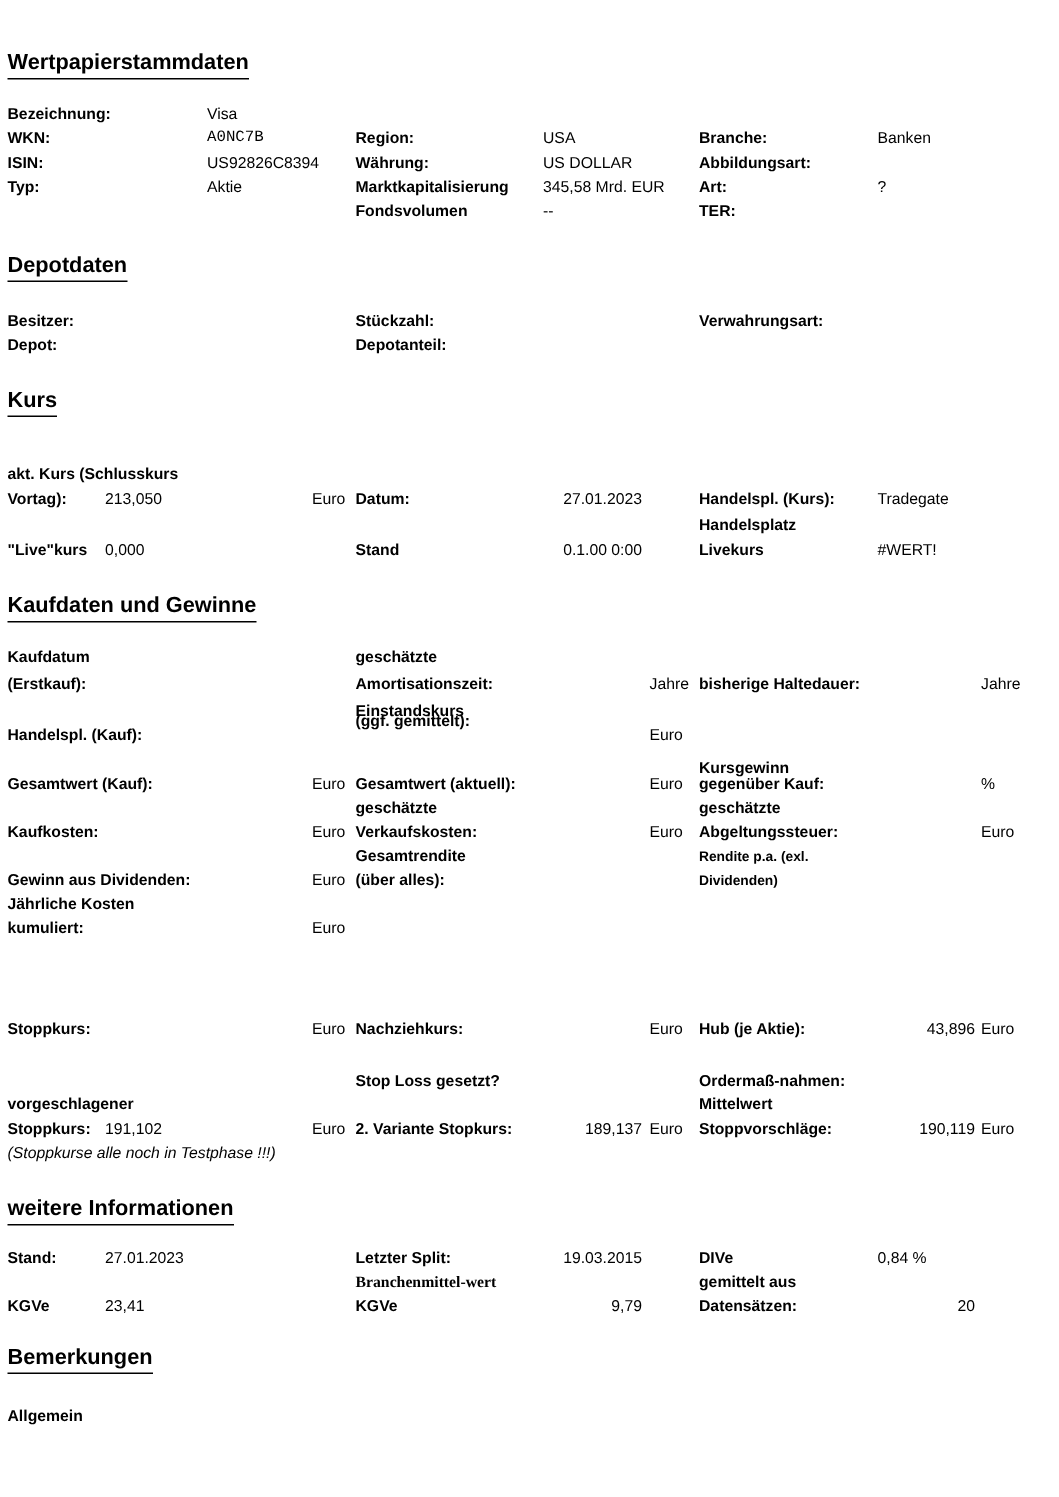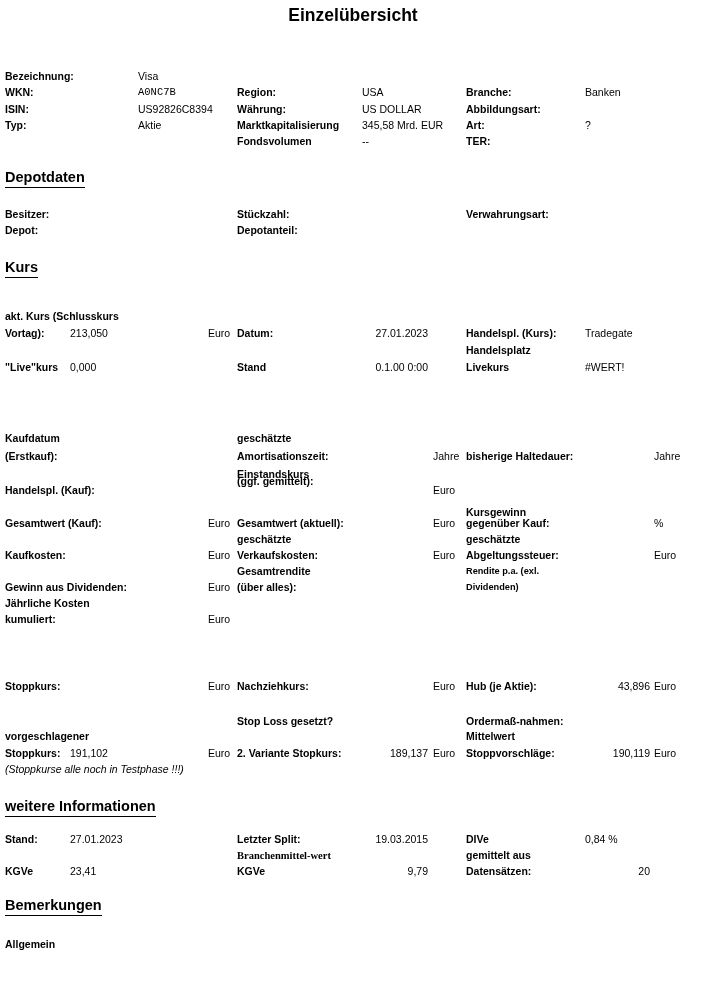--- a/index.html
+++ b/index.html
@@ -48,21 +48,21 @@
   
   .c3.label{left:466px;}
   .c3.text{left:585px;}
   .c3.value{left:545px;width:105px;text-align:right;}
   .c3.unit{left:654px;width:32px;text-align:left;}
 </style>
 </head>
 <body>
 
 <div id="page">
-  <div class="title">Einzelübersicht</div>
+<div class="sec-hdr" style="top: 35px;">Wertpapierstammdaten</div>
     <span class="cell c1 label" style="top: 70px;">Bezeichnung:</span>
     <span class="cell c1 text" style="top: 70px;">Visa</span>
     <span class="cell c1 label" style="top: 86px;">WKN:</span>
     <span class="cell c1 text" style="top: 86px; font-family: Liberation Mono, monospace;">A0NC7B</span>
     <span class="cell c2 label" style="top: 86px;">Region:</span>
     <span class="cell c2 text" style="top: 86px;">USA</span>
     <span class="cell c3 label" style="top: 86px;">Branche:</span>
     <span class="cell c3 text" style="top: 86px;">Banken</span>
     <span class="cell c1 label" style="top: 103px;">ISIN:</span>
     <span class="cell c1 text" style="top: 103px;">US92826C8394</span>
@@ -93,20 +93,21 @@
     <span class="cell c2 value" style="top: 327px;">27.01.2023</span>
     <span class="cell c3 label" style="top: 327px;">Handelspl. (Kurs):</span>
     <span class="cell c3 text" style="top: 327px;">Tradegate</span>
     <span class="cell c3 label" style="top: 344px;">Handelsplatz</span>
     <span class="cell c1 label" style="top: 361px;">"Live"kurs</span>
     <span class="cell c1 value" style="top: 361px;">0,000</span>
     <span class="cell c2 label" style="top: 361px;">Stand</span>
     <span class="cell c2 value" style="top: 361px;">0.1.00 0:00</span>
     <span class="cell c3 label" style="top: 361px;">Livekurs</span>
     <span class="cell c3 text" style="top: 361px;">#WERT!</span>
+    <div class="sec-hdr" style="top: 397px;">Kaufdaten und Gewinne</div>
     <span class="cell c1 label" style="top: 432px;">Kaufdatum</span>
     <span class="cell c2 label" style="top: 432px;">geschätzte</span>
     <span class="cell c1 label" style="top: 450px;">(Erstkauf):</span>
     <span class="cell c2 label" style="top: 450px;">Amortisationszeit:</span>
     <span class="cell c2 unit" style="top: 450px;">Jahre</span>
     <span class="cell c3 label" style="top: 450px;">bisherige Haltedauer:</span>
     <span class="cell c3 unit" style="top: 450px;">Jahre</span>
     <span class="cell c2 label" style="top: 468px;">Einstandskurs</span>
     <span class="cell c1 label" style="top: 484px;">Handelspl. (Kauf):</span>
     <span class="cell c2 label" style="top: 464px; margin-top: 11px;">(ggf. gemittelt):</span>

